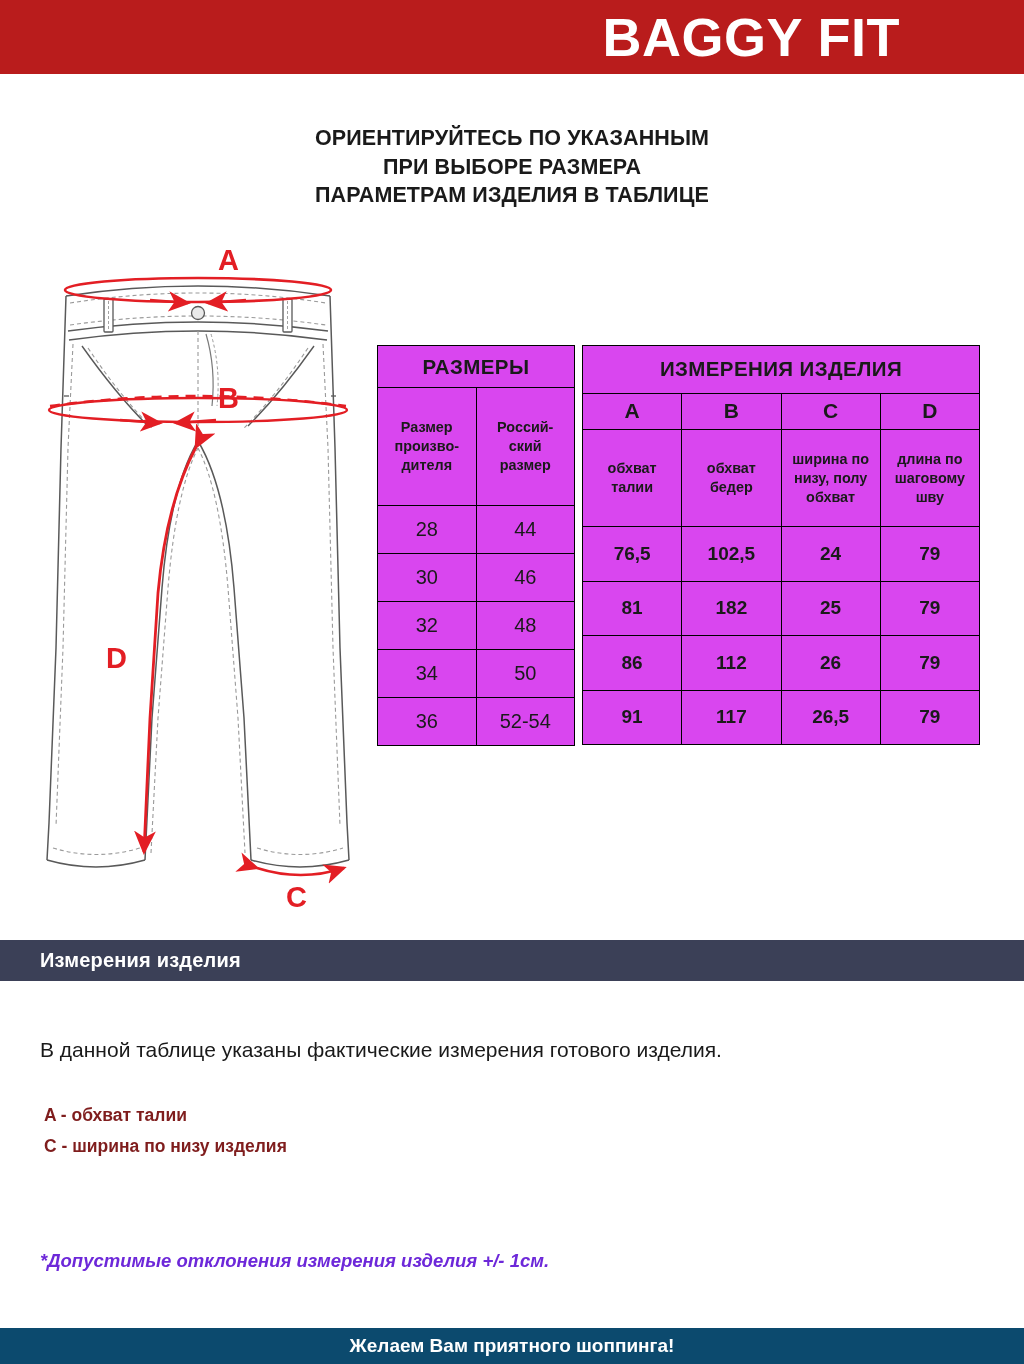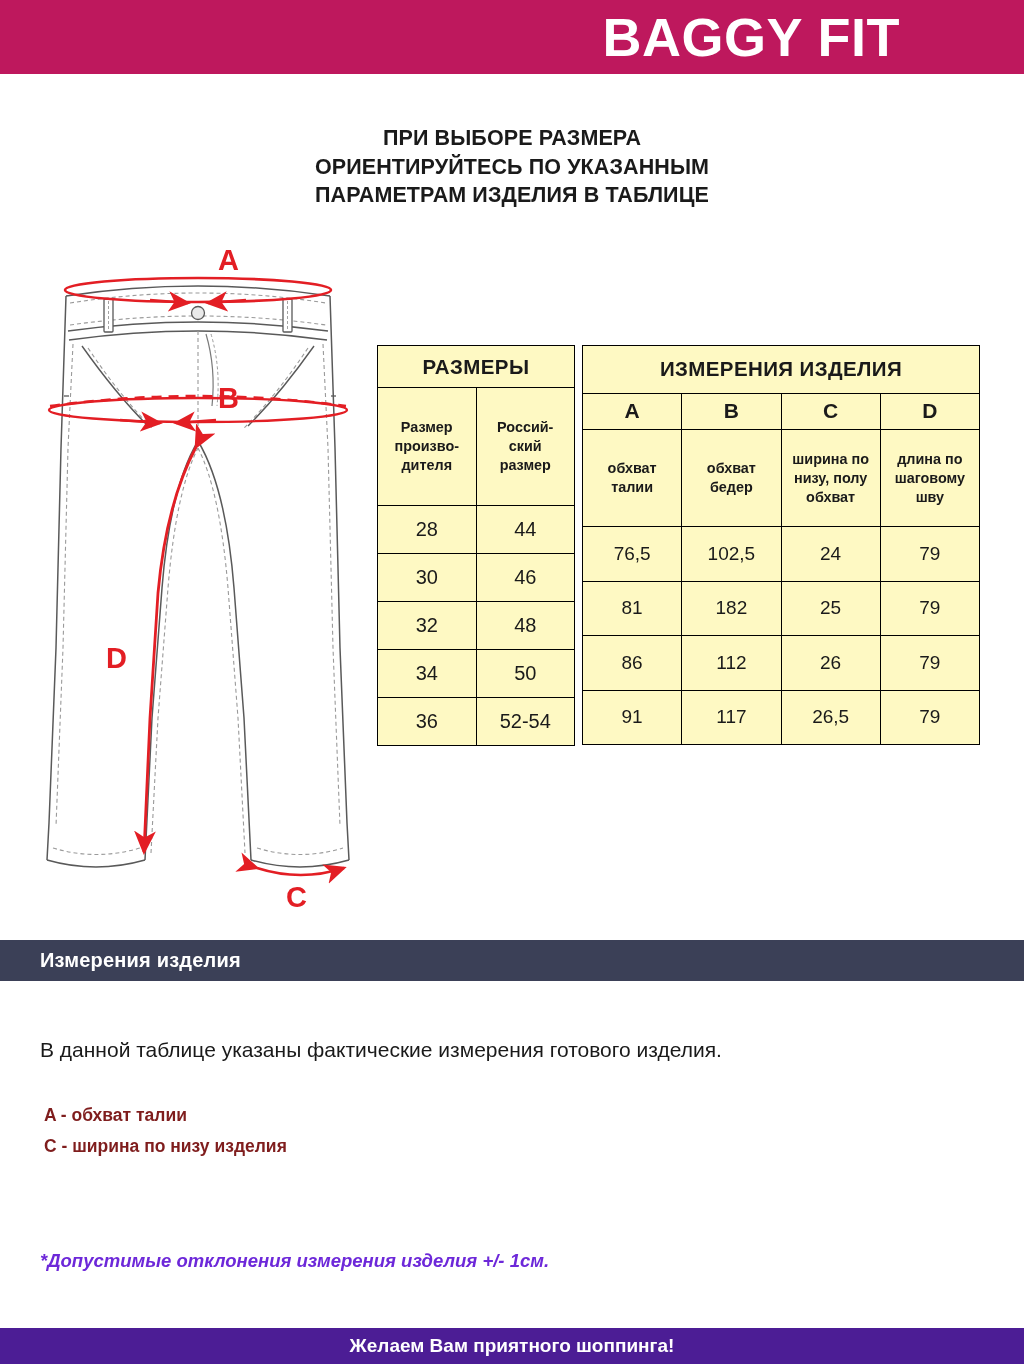--- a/index.html
+++ b/index.html
@@ -21,21 +21,21 @@
     overflow: hidden;
   }
 
   
   .top-bar {
     position: absolute;
     left: 0;
     top: 0;
     width: 1024px;
     height: 74px;
-    background: #be185d;
+    background: #b91c1c;
   }
   .top-bar-title {
     position: absolute;
     right: 124px;
     top: 3px;
     font-size: 54px;
     font-weight: bold;
     letter-spacing: 0.5px;
     color: #ffffff;
     line-height: 68px;
@@ -76,21 +76,21 @@
     border-collapse: collapse;
     table-layout: fixed;
     width: 100%;
     height: 100%;
   }
   table.sz td {
     border: 1.6px solid #000000;
     text-align: center;
     vertical-align: middle;
     padding: 0 2px;
-    background: #fef9c3;
+    background: #d946ef;
   }
 
   .tbl-left {
     left: 377px;
     top: 345px;
     width: 198px;
     height: 400px;
   }
   .tbl-right {
     left: 582px;
@@ -116,21 +116,21 @@
     font-size: 14.4px;
     font-weight: bold;
     line-height: 19px;
   }
   .cell-size {
     font-size: 20px;
     font-weight: normal;
   }
   .cell-val {
     font-size: 19px;
-    font-weight: normal;
+    font-weight: bold;
   }
 
   
   .section-bar {
     position: absolute;
     left: 0;
     top: 940px;
     width: 1024px;
     height: 41px;
     background: #3b4057;
@@ -180,21 +180,21 @@
     font-weight: bold;
   }
 
   
   .footer-bar {
     position: absolute;
     left: 0;
     top: 1328px;
     width: 1024px;
     height: 36px;
-    background: #4c1d95;
+    background: #0c4a6e;
   }
   .footer-title {
     position: absolute;
     left: 0;
     top: 0;
     width: 1024px;
     height: 36px;
     line-height: 36px;
     text-align: center;
     font-size: 19px;
@@ -205,22 +205,22 @@
 </head>
 <body>
 
 <div id="page">
 
   <div class="top-bar">
     <div class="top-bar-title">BAGGY FIT</div>
   </div>
 
   <div class="subtitle">
+    <div>ОРИЕНТИРУЙТЕСЬ ПО УКАЗАННЫМ</div>
     <div>ПРИ ВЫБОРЕ РАЗМЕРА</div>
-    <div>ОРИЕНТИРУЙТЕСЬ ПО УКАЗАННЫМ</div>
     <div>ПАРАМЕТРАМ ИЗДЕЛИЯ В ТАБЛИЦЕ</div>
   </div>
 
   <div class="figure">
     <svg width="360" height="660" viewBox="0 0 360 660" xmlns="http://www.w3.org/2000/svg">
       <defs>
         <marker id="arrR" markerWidth="9" markerHeight="9" refX="7.5" refY="4.5" orient="auto">
           <path d="M0,0.6 L8.6,4.5 L0,8.4 L2.3,4.5 Z" fill="#e31e24"></path>
         </marker>
         <marker id="arrL" markerWidth="9" markerHeight="9" refX="7.5" refY="4.5" orient="auto">

